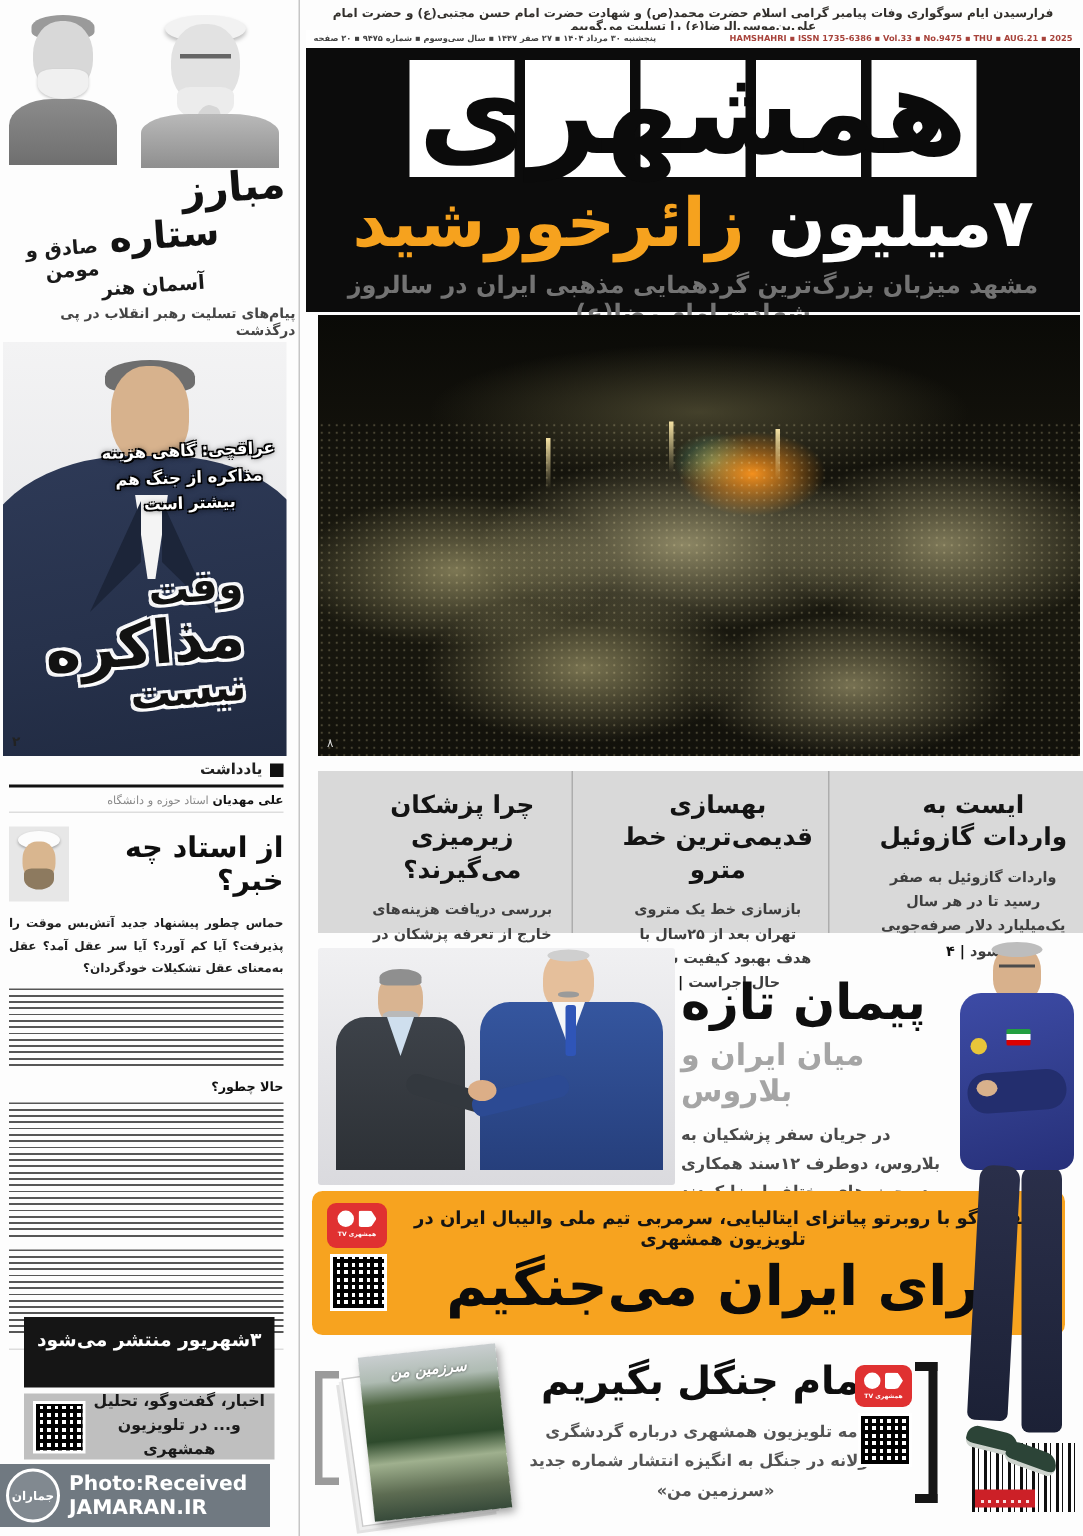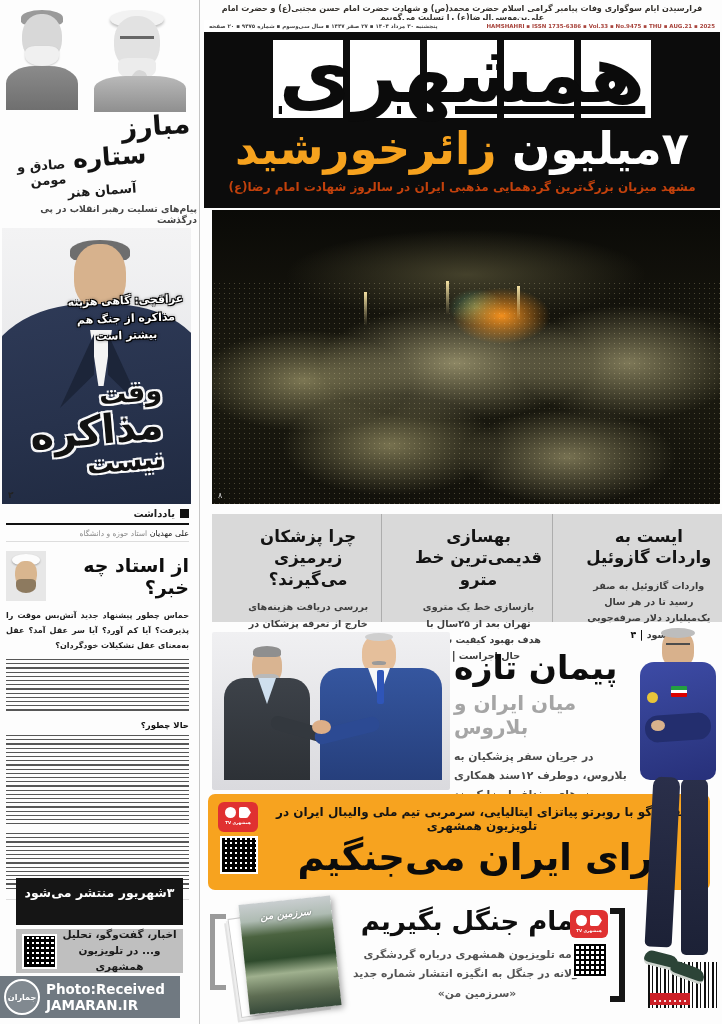--- a/index.html
+++ b/index.html
@@ -14,25 +14,25 @@
 
   .condolence { position:absolute; top:4px; left:0; right:2px; text-align:center; font-size:8px; color:#33302c; font-weight:600; }
 
   .masthead { position:absolute; top:20px; left:0; right:2px; height:188px; background:#0c0c0c; }
   .info-strip { height:12px; background:#fff; display:flex; justify-content:space-between; align-items:center; padding:0 5px; }
   .info-en { direction:ltr; font-size:5.5px; color:#a8443c; font-weight:700; white-space:nowrap; }
   .info-fa { font-size:5.5px; color:#444; font-weight:700; white-space:nowrap; }
   .logo-row { position:relative; height:88px; margin-top:4px; }
   .tiles { position:absolute; inset:4px 0 4px 0; display:flex; justify-content:center; gap:7px; }
   .tile { width:70px; height:78px; background:#fff; }
-  .logo-text { position:absolute; inset:0; display:flex; align-items:center; justify-content:center; font-size:80px; font-weight:bold; color:#0b0b0b; line-height:1; padding-bottom:10px;text-decoration:underline; }
+  .logo-text { position:absolute; inset:0; display:flex; align-items:center; justify-content:center; font-size:80px; font-weight:bold; color:#0b0b0b; line-height:1; padding-bottom:10px; }
   .main-headline { text-align:center; margin-top:2px; font-size:45px; font-weight:900; line-height:1.0; letter-spacing:-1px; }
   .hl-white { color:#ffffff; }
   .hl-accent { color:#f6a21e; }
-  .main-subhead { text-align:center; color:#c2410c; font-size:12px; font-weight:800; margin-top:9px; }
+  .main-subhead { text-align:center; color:#737373; font-size:16px; font-weight:800; margin-top:9px; }
 
   
   .hero { position:absolute; top:210px; left:8px; right:2px; height:294px; overflow:hidden;
     background:
       radial-gradient(ellipse 70px 40px at 57% 36%, rgba(255,150,30,.95), rgba(150,80,10,0) 70%),
       radial-gradient(ellipse 40px 26px at 52% 33%, rgba(120,220,170,.5), transparent 70%),
       radial-gradient(ellipse 190px 80px at 48% 52%, rgba(235,225,170,.55), transparent 72%),
       radial-gradient(ellipse 150px 70px at 18% 58%, rgba(220,210,150,.5), transparent 72%),
       radial-gradient(ellipse 160px 80px at 82% 52%, rgba(225,215,160,.5), transparent 72%),
       radial-gradient(ellipse 150px 70px at 35% 80%, rgba(215,205,145,.5), transparent 72%),
@@ -184,21 +184,21 @@
   .ar-l1 { text-align:right; padding-left:4px; padding-right:22px; font-size:27px; }
   .ar-l2 { text-align:center; font-size:40px; }
   .ar-l3 { text-align:center; padding-left:52px; font-size:27px; }
   .ar-marker { position:absolute; bottom:4px; left:6px; font-size:9px; color:#222; font-weight:900; }
 
   .note-col { position:absolute; top:508px; left:6px; right:8px; }
   .note-kicker-row { display:flex; align-items:center; gap:5px; border-bottom:2px solid #111; padding-bottom:4px; }
   .black-sq { width:9px; height:9px; background:#111; }
   .note-kicker { font-size:10px; font-weight:900; color:#222; }
   .byline-row { margin-top:4px; font-size:8px; border-bottom:1px solid #ddd; padding-bottom:3px; }
-  .by-name { font-weight:400; color:#111; }
+  .by-name { font-weight:700; color:#111; }
   .by-role { color:#888; font-size:7.5px; }
   .note-head-row { display:flex; gap:7px; margin-top:9px; align-items:center; }
   .note-headline { flex:1; text-align:right; font-size:19px; font-weight:900; color:#0e0e0e; }
   .cleric { width:40px; height:50px; background:#e7e7e7; position:relative; flex:none; overflow:hidden; }
   .cl-turban { position:absolute; top:3px; left:6px; width:28px; height:12px; background:#fcfcfc; border-radius:50%; box-shadow:0 1px 2px rgba(0,0,0,.3); }
   .cl-face { position:absolute; top:10px; left:9px; width:22px; height:26px; background:#d9b68f; border-radius:44%; }
   .cl-beard { position:absolute; top:28px; left:10px; width:20px; height:14px; background:#8d7a5f; border-radius:30% 30% 60% 60%; }
   .note-lede { margin-top:8px; font-size:8px; color:#222; text-align:justify; line-height:1.85; font-weight:600; }
   .ft { background-image:repeating-linear-gradient(to bottom, rgba(45,45,45,.8) 0px, rgba(45,45,45,.8) 1.2px, transparent 1.2px, transparent 4.2px); }
   .ft1 { height:54px; margin-top:6px; }

